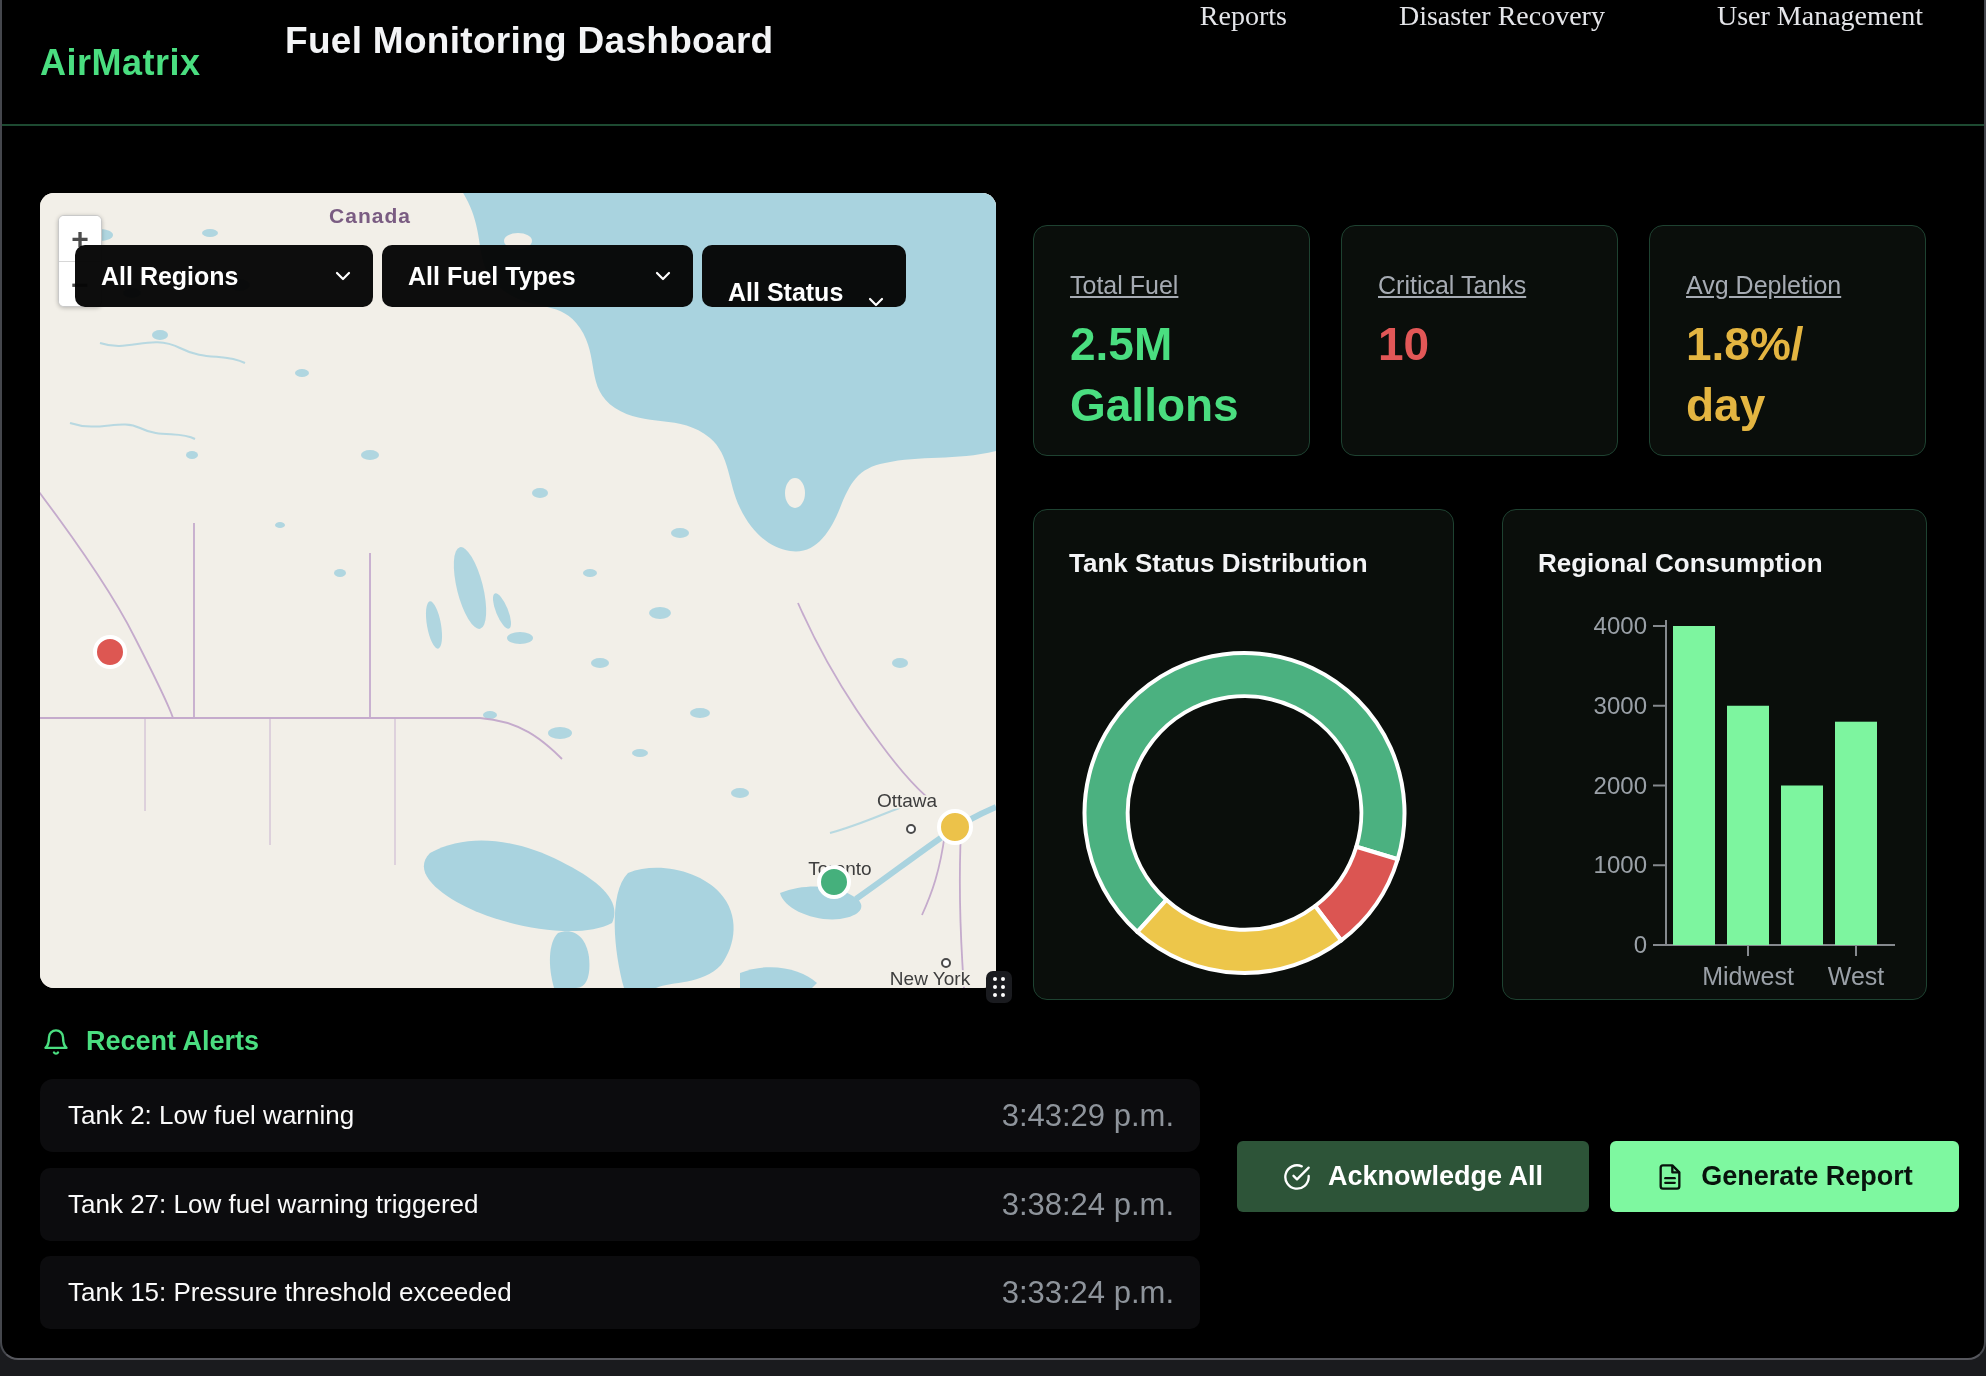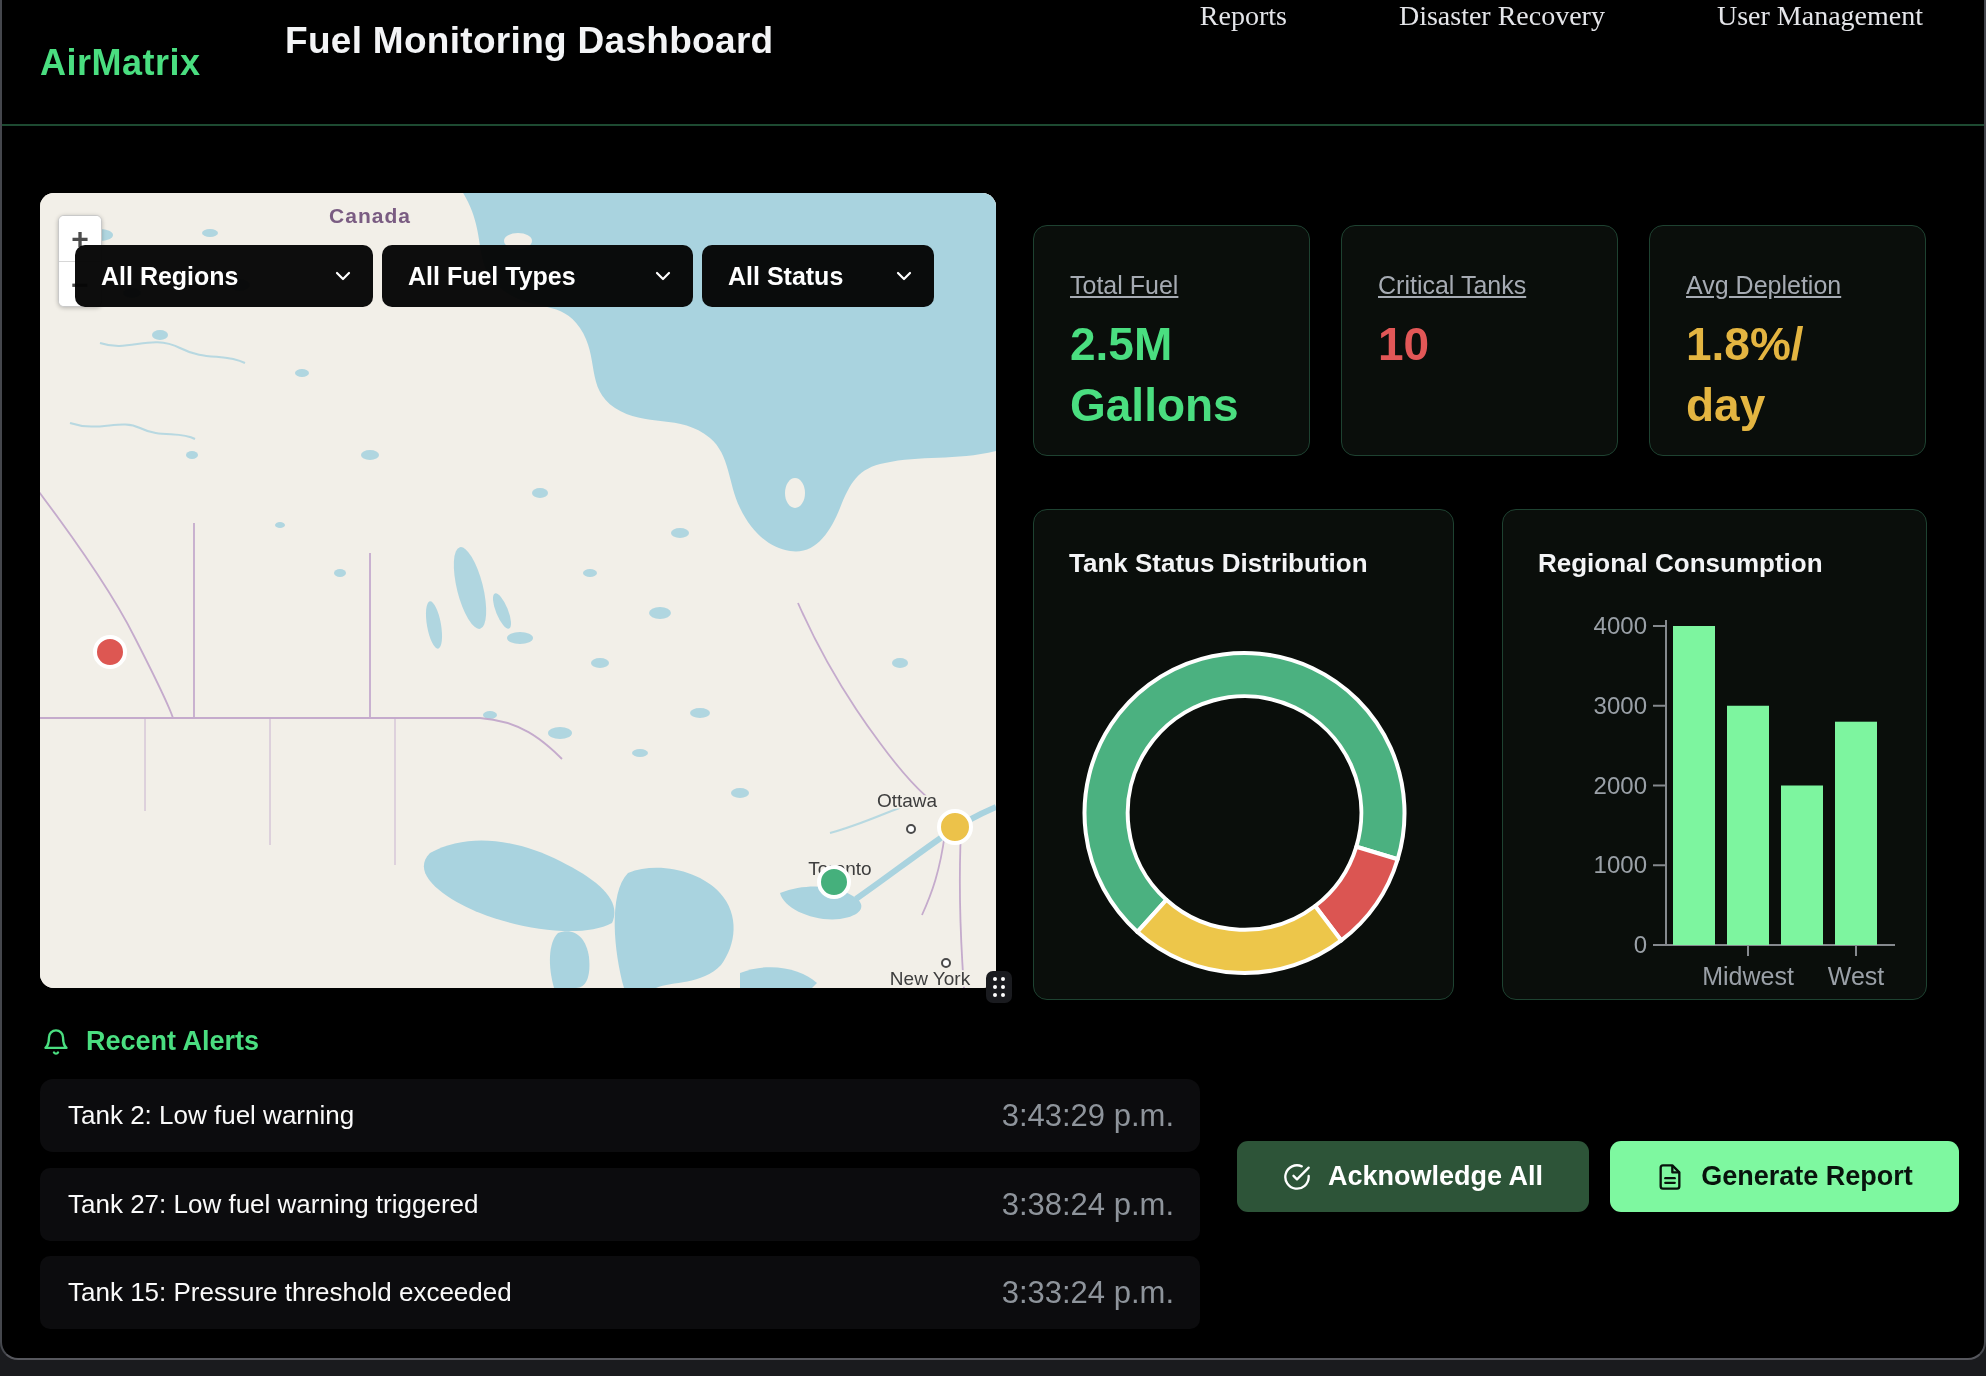--- a/index.html
+++ b/index.html
@@ -25,21 +25,21 @@
   .map-svg { position:absolute; left:0; top:0; }
   .map-svg text { font-family:"Liberation Sans","DejaVu Sans",sans-serif; }
   .zoom-ctl { position:absolute; left:18px; top:22px; width:44px; height:92px; background:#fff;
     border:1px solid #c9c9c9; border-radius:6px; z-index:2; overflow:hidden; box-shadow:0 1px 4px rgba(0,0,0,.25); }
   .zoom-btn { width:100%; height:45px; background:#fff; border:none; font-size:30px; font-weight:bold;
     color:#4c4c4c; line-height:44px; text-align:center; cursor:pointer; display:block; }
   .zoom-div { width:100%; height:1px; background:#d7d7d7; }
   .filters { position:absolute; left:35px; top:52px; z-index:3; display:flex; gap:9px; }
   .dd { height:62px; background:rgba(5,5,5,.97); border-radius:10px; display:flex; align-items:center;
     justify-content:space-between; padding:0 22px 0 26px; cursor:pointer; }
-  .dd-1 { width:298px; } .dd-2 { width:311px; } .dd-3 { width:232px; }
+  .dd-1 { width:298px; } .dd-2 { width:311px; } .dd-3 { width:204px;align-items:flex-end; }
   .dd-label { font-size:25px; font-weight:600; color:#fff; }
   .dd .chev { flex:0 0 auto; margin-left:14px; }
   .drag-handle { position:absolute; left:984px; top:971px; width:26px; height:32px; background:#1a1b1f;
     border-radius:7px; z-index:4; display:flex; align-items:center; justify-content:center; cursor:grab; }
 
   
   .stat-card { position:absolute; top:225px; width:277px; height:231px; background:#0a0e0b;
     border:1px solid #1e4231; border-radius:14px; padding:45px 34px 0 36px; }
   .stat-1 { left:1031px; } .stat-2 { left:1339px; } .stat-3 { left:1647px; }
   .stat-label { font-size:25px; color:#a6abb3;text-decoration:underline; }
@@ -59,21 +59,21 @@
   
   .alerts-header { position:absolute; left:40px; top:1026px; display:flex; align-items:center; gap:16px; }
   .alerts-title { font-size:27px; font-weight:bold; color:#4ade80; }
   .alert-row { position:absolute; left:38px; width:1160px; height:73px; background:#0c0c0e;
     border-radius:10px; display:flex; align-items:center; justify-content:space-between; padding:0 26px 0 28px; }
   .alert-row-1 { top:1079px;border-radius:13px; } .alert-row-2 { top:1168px; } .alert-row-3 { top:1256px; }
   .alert-msg { font-size:26px; color:#fafafa; }
   .alert-time { font-size:31px; color:#8e949b; }
 
   
-  .btn { position:absolute; top:1141px; height:71px; border:none; border-radius:11px; display:flex;
+  .btn { position:absolute; top:1141px; height:71px; border:none; border-radius:6px; display:flex;
     align-items:center; justify-content:center; gap:17px; cursor:pointer; font-family:inherit; }
   .btn-ack { left:1235px; width:352px; background:#2d5438; }
   .btn-ack .btn-label { color:#fff; font-size:27px; font-weight:bold; }
   .btn-gen { left:1608px; width:349px; background:#7ef8a0; }
   .btn-gen .btn-label { color:#08130c; font-size:27px; font-weight:bold; }
 </style>
 </head>
 <body>
 
 <div class="app">

